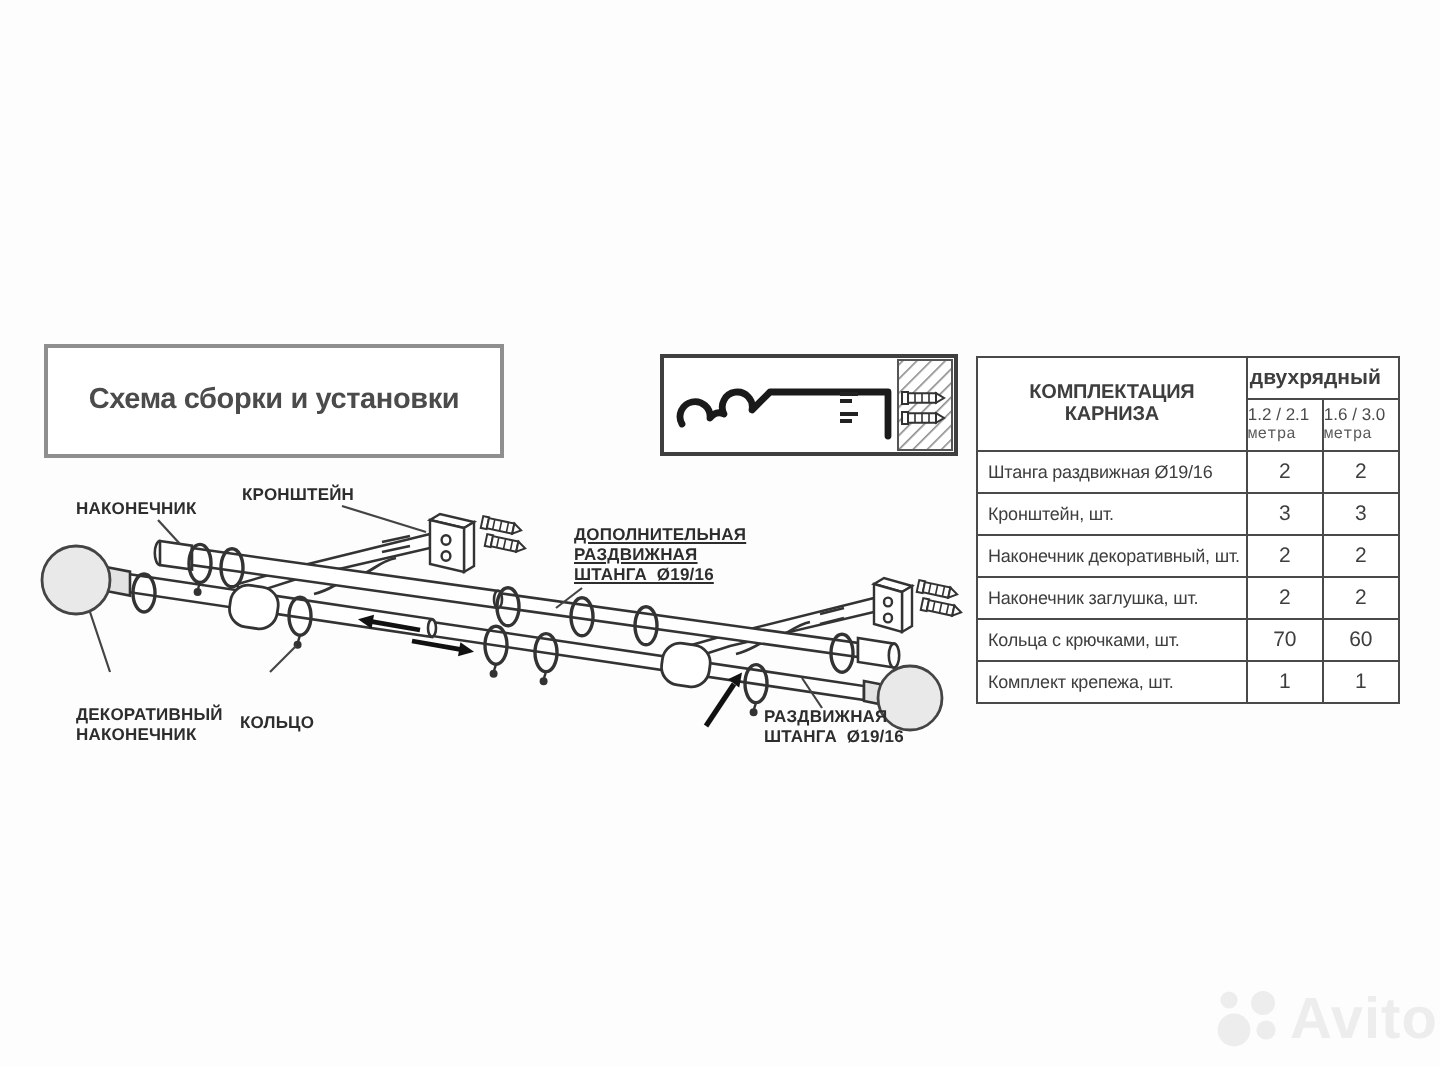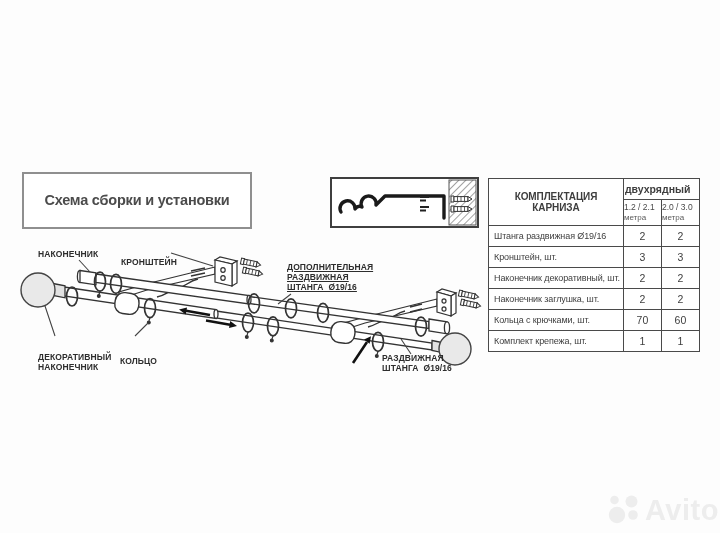--- a/index.html
+++ b/index.html
@@ -15,21 +15,21 @@
   .profile-box{position:absolute;left:330px;top:177px;width:149px;height:51px;
                border:2px solid #3f3f3f;background:#fff;box-sizing:border-box;}
   
   .kit-table{position:absolute;left:488px;top:178px;border-collapse:collapse;background:#fff;}
   .kit-table td{border:1.5px solid #4a4a4a;color:#3e3e3e;box-sizing:border-box;}
   .kit-table .main{width:125px;font-weight:bold;font-size:10px;text-align:center;
                    letter-spacing:-0.1px;padding:0 2px;}
   .kit-table .group{width:76px;height:21px;font-weight:bold;font-size:10.5px;}
   .kit-table .sub{width:38px;height:26px;font-size:8.5px;line-height:9.5px;
                   color:#4a4a4a;padding:2px 0;}
-  .kit-table .sub .unit{display:block;font-size:8px;color:#5a5a5a;}
+  .kit-table .sub .unit{display:block;font-size:8px;color:#5a5a5a;font-family:Liberation Mono, monospace;}
   .kit-table .lbl{height:21px;font-size:9px;letter-spacing:-0.1px;padding:0 3px 0 5px;
                   white-space:nowrap;margin-top:20px;}
   .kit-table .val{text-align:center;font-size:10.5px;}
   
   .diagram-svg{position:absolute;left:0;top:236px;}
   .dlabel{position:absolute;font-weight:bold;font-size:8.5px;line-height:10px;
           color:#2d2d2d;white-space:nowrap;letter-spacing:0.1px;}
   .dlabel span{display:block;}
   
   .watermark{position:absolute;left:606px;top:492px;display:flex;align-items:center;gap:3px;}
@@ -73,21 +73,21 @@
         <tr>
       <td class="main" rowspan="2">КОМПЛЕКТАЦИЯ КАРНИЗА</td>
       <td class="group" colspan="2">двухрядный</td>
     </tr>
     <tr>
       <td class="sub">
         <span>1.2 / 2.1</span>
         <span class="unit">метра</span>
       </td>
       <td class="sub">
-        <span>2.0 / 3.0</span>
+        <span>1.6 / 3.0</span>
         <span class="unit">метра</span>
       </td>
     </tr>
     <tr>
       <td class="lbl">Штанга раздвижная Ø19/16</td>
       <td class="val">2</td>
       <td class="val">2</td>
     </tr>
     <tr>
       <td class="lbl">Кронштейн, шт.</td>
@@ -221,21 +221,21 @@
       <path d="M291,58 L278,68"></path>
       <path d="M401,103 L411,118"></path>
       <path d="M45,70 L55,100"></path>
       <path d="M148,87 L135,100"></path>
     </g>
   </svg>
 
   <div class="dlabel" style="left:38px;top:249px;">
     <span>НАКОНЕЧНИК</span>
   </div>
-  <div class="dlabel" style="left:121px;top:242px;margin-top:15px;">
+  <div class="dlabel" style="left:121px;top:242px;">
     <span>КРОНШТЕЙН</span>
   </div>
   <div class="dlabel" style="left:287px;top:262px;text-decoration:underline;">
     <span>ДОПОЛНИТЕЛЬНАЯ</span>
     <span>РАЗДВИЖНАЯ</span>
     <span>ШТАНГА&nbsp;&nbsp;Ø19/16</span>
   </div>
   <div class="dlabel" style="left:382px;top:353px;">
     <span>РАЗДВИЖНАЯ</span>
     <span>ШТАНГА&nbsp;&nbsp;Ø19/16</span>

